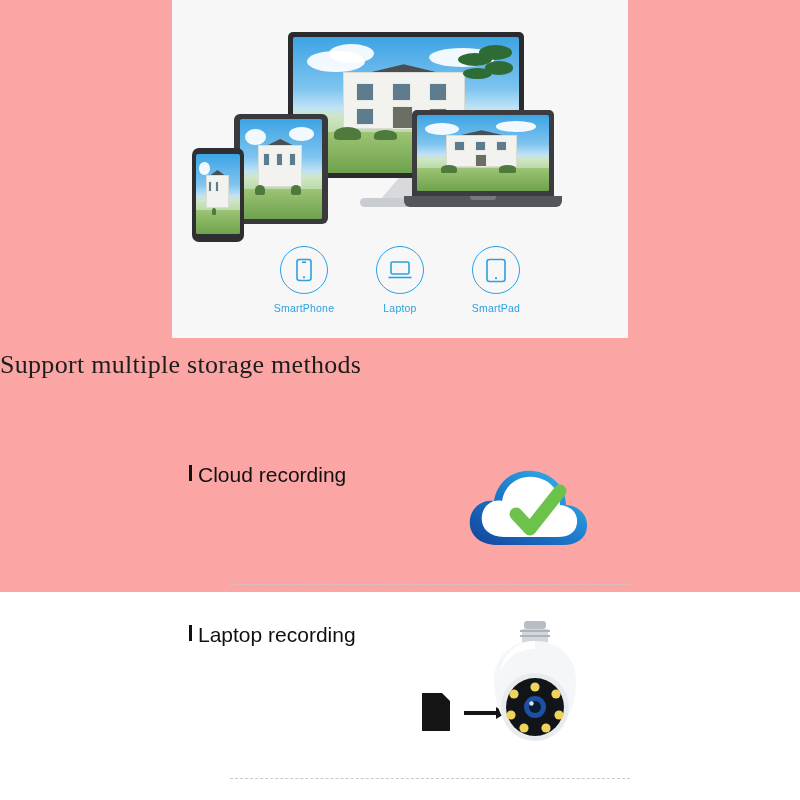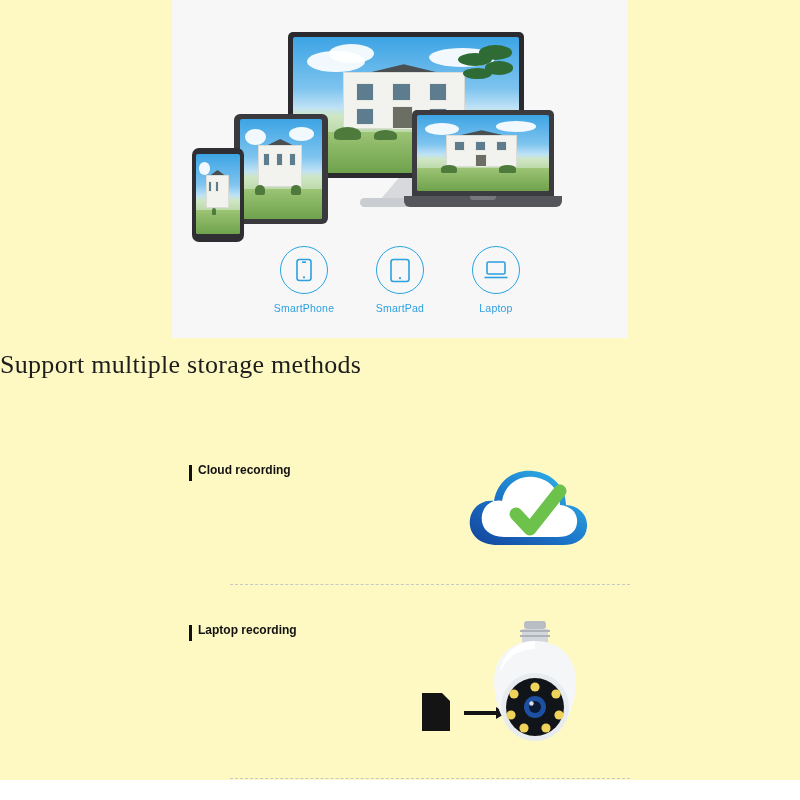--- a/index.html
+++ b/index.html
@@ -9,22 +9,22 @@
   }
   body {
     width: 800px;
     height: 800px;
     font-family: "Liberation Sans", sans-serif;
     overflow: hidden;
   }
   .page {
     position: relative;
     width: 800px;
-    height: 780px;
-    background: #fef9c3;
+    height: 592px;
+    background: #fca5a5;
   }
   
   .device-panel {
     position: absolute;
     left: 172px;
     top: 0;
     width: 456px;
     height: 338px;
     background: #f7f7f7;
   }
@@ -289,22 +289,22 @@
     position: absolute;
     left: 172px;
     width: 456px;
   }
   .sec-cloud { top: 455px; height: 130px; }
   .sec-local { top: 615px; height: 150px; }
   .sec-title {
     position: absolute;
     left: 26px;
     top: 8px;
-    font-size: 12px;
-    font-weight: bold;
+    font-size: 21px;
+    font-weight: normal;
     color: #111;
   }
   .sec-title::before {
     content: "";
     position: absolute;
     left: -9px;
     top: 2px;
     width: 3px;
     height: 16px;
     background: #111;
@@ -445,36 +445,36 @@
             <rect x="2" y="1.5" width="14" height="21" rx="2.5"></rect>
             <line x1="7" y1="4.2" x2="11" y2="4.2"></line>
             <circle cx="9" cy="19.3" r="1.1" fill="#2da0e0" stroke="none"></circle>
           </svg>
         </div>
         <div class="cap">SmartPhone</div>
       </div>
 
       <div class="icon-cell">
         <div class="icon-circle">
+          <svg width="26" height="22" viewBox="0 0 26 22" fill="none" stroke="#2da0e0" stroke-width="1.6">
+            <rect x="4" y="3" width="18" height="12" rx="1.5"></rect>
+            <path d="M1.5 18.5 H24.5"></path>
+          </svg>
+        </div>
+        <div class="cap">Laptop</div>
+      </div>
+
+      <div class="icon-cell">
+        <div class="icon-circle">
           <svg width="22" height="25" viewBox="0 0 22 25" fill="none" stroke="#2da0e0" stroke-width="1.6">
             <rect x="2" y="1.5" width="18" height="22" rx="2.5"></rect>
             <circle cx="11" cy="20.2" r="1.1" fill="#2da0e0" stroke="none"></circle>
           </svg>
         </div>
         <div class="cap">SmartPad</div>
-      </div>
-
-      <div class="icon-cell">
-        <div class="icon-circle">
-          <svg width="26" height="22" viewBox="0 0 26 22" fill="none" stroke="#2da0e0" stroke-width="1.6">
-            <rect x="4" y="3" width="18" height="12" rx="1.5"></rect>
-            <path d="M1.5 18.5 H24.5"></path>
-          </svg>
-        </div>
-        <div class="cap">Laptop</div>
       </div>
 
     </div>
   </div>
 
   <div class="heading">Support multiple storage methods</div>
 
   <div class="section sec-cloud">
     <div class="sec-title">Cloud recording</div>
 

